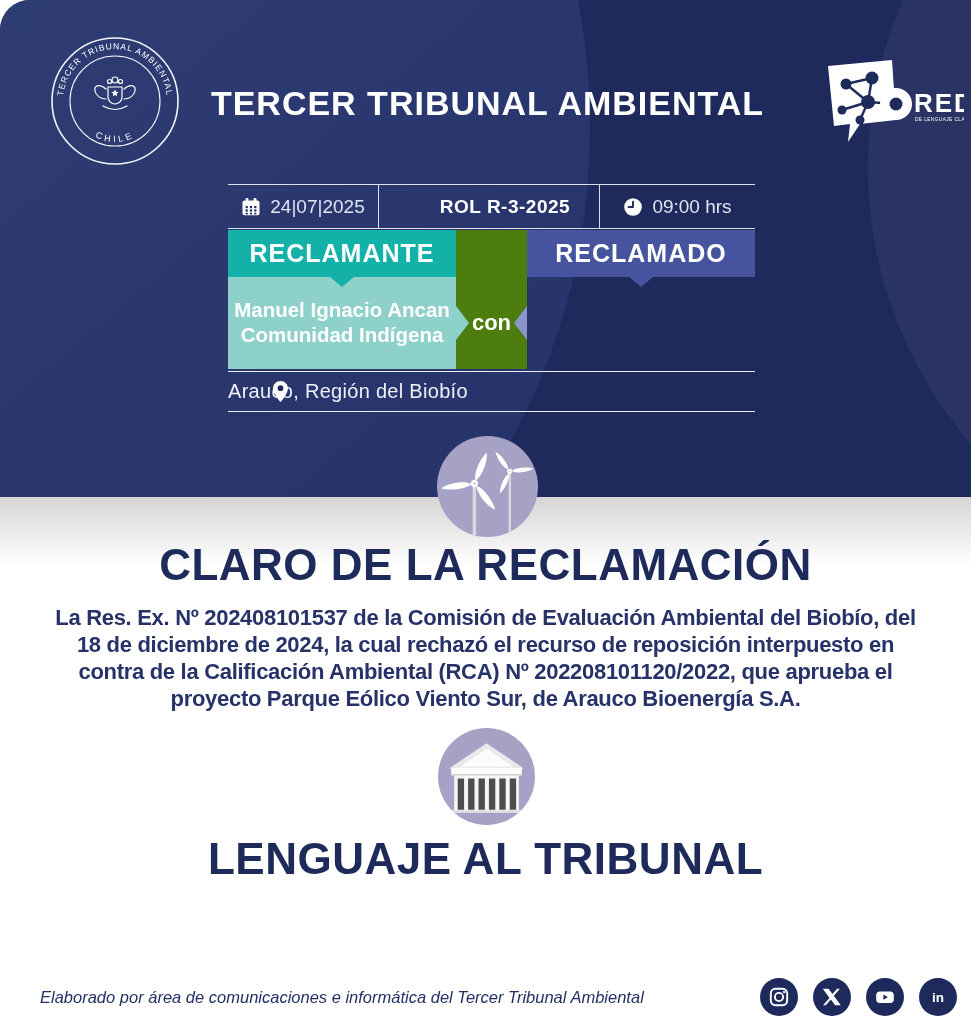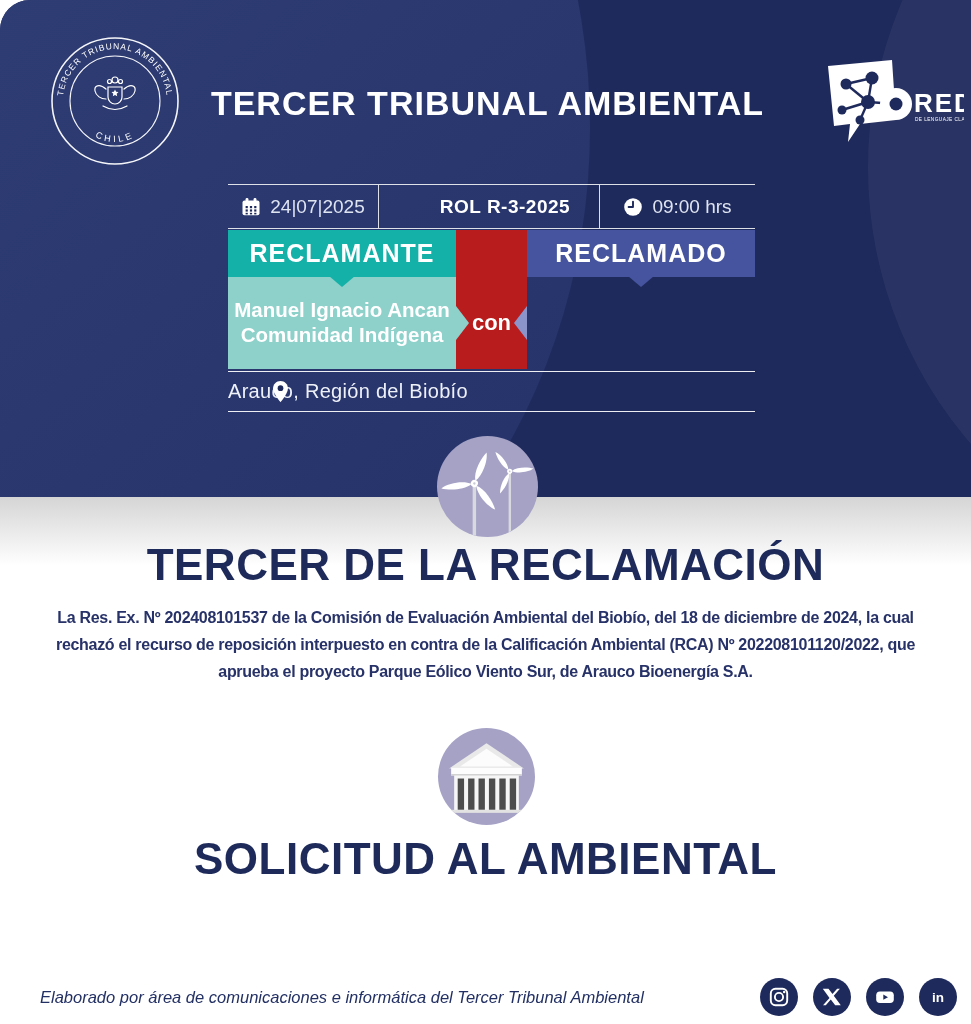--- a/index.html
+++ b/index.html
@@ -37,21 +37,21 @@
   .hdr-teal{background:#13b1a7;}
   .hdr-indigo{background:#46549f;}
   .notch{position:absolute;left:50%;bottom:-10px;transform:translateX(-50%);width:0;height:0;
         border-left:13px solid transparent;border-right:13px solid transparent;}
   .notch-teal{border-top:11px solid #13b1a7;}
   .notch-indigo{border-top:11px solid #46549f;}
   .party-body{flex:1;display:flex;flex-direction:column;align-items:center;justify-content:center;
         color:#fff;font-weight:700;font-size:20.5px;line-height:1.2;text-align:center;}
   .bdy-teal{background:#8ed0ca;}
   .bdy-indigo{background:#8c95cb;}
-  .connector{width:71px;position:relative;background:#b91c1c;display:flex;align-items:center;
+  .connector{width:71px;position:relative;background:#4d7c0f;display:flex;align-items:center;
         justify-content:center;padding-top:47px;box-sizing:border-box;color:#fff;font-weight:700;
         font-size:22px;}
   .arrow-right{position:absolute;left:0;top:76px;width:0;height:0;border-top:17px solid transparent;
         border-bottom:17px solid transparent;border-left:13px solid #8ed0ca;}
   .arrow-left{position:absolute;right:0;top:76px;width:0;height:0;border-top:17px solid transparent;
         border-bottom:17px solid transparent;border-right:13px solid #8c95cb;}
 
   
   .location{position:absolute;left:228px;top:371px;width:527px;height:41px;
         border-top:1.4px solid rgba(255,255,255,.92);border-bottom:1.4px solid rgba(255,255,255,.92);
@@ -66,21 +66,21 @@
         justify-content:center;overflow:hidden;}
 
   .gray-fade{position:absolute;left:0;top:497px;width:971px;height:88px;
         background:linear-gradient(#d5d5d5,#ffffff 78%);}
 
   .section-title{position:absolute;left:0;width:971px;text-align:center;color:#1d2a5a;
         font-weight:700;letter-spacing:.5px;font-size:44px;}
   .title-origin{top:540px;}
   .title-request{top:834px;}
   .section-body{position:absolute;text-align:center;color:#273268;font-weight:700;
-        font-size:16px;line-height:27px;letter-spacing:-0.3px;}
+        font-size:22px;line-height:27px;letter-spacing:-0.3px;}
   .body-origin{left:43px;top:604px;width:885px;}
   .body-request{left:62px;top:886px;width:847px;}
 
   
   .credit{position:absolute;left:40px;top:988px;font-style:italic;font-size:16.5px;color:#223064;}
   .social{position:absolute;right:14px;top:978px;display:flex;gap:15px;}
   .sicon{width:38px;height:38px;border-radius:50%;background:#1e2a5c;display:flex;
         align-items:center;justify-content:center;}
 </style>
 </head>
@@ -229,21 +229,21 @@
           <use href="#blade"></use>
             <use href="#blade" transform="rotate(120)"></use>
             <use href="#blade" transform="rotate(240)"></use>
           <circle r="3.6" fill="#fff"></circle>
             <circle r="1.2" fill="#c9c9d6"></circle>
         </g>
       </g>
     </svg>
   </div>
 
-  <div class="section-title title-origin">TERCER DE LA RECLAMACIÓN</div>
+  <div class="section-title title-origin">CLARO DE LA RECLAMACIÓN</div>
   <div class="section-body body-origin">La Res. Ex. Nº 202408101537 de la Comisión de Evaluación Ambiental del Biobío, del 18 de diciembre de 2024, la cual rechazó el recurso de reposición interpuesto en contra de la Calificación Ambiental (RCA) Nº 202208101120/2022, que aprueba el proyecto Parque Eólico Viento Sur, de Arauco Bioenergía S.A.</div>
 
   <div class="badge badge-building">
     <svg width="97" height="97" viewBox="0 0 96 96">
       <rect x="16" y="46" width="64" height="36" fill="#f6f6f6"></rect>
       <polygon points="48,15 11,40 85,40" fill="#e9e9e9"></polygon>
       <polygon points="48,20.5 22,38 74,38" fill="#fcfcfc"></polygon>
       <rect x="13" y="39.5" width="70" height="7.5" fill="#fdfdfd"></rect>
       <rect x="13" y="45.6" width="70" height="1.4" fill="#cfcfcf"></rect>
       <g fill="#4d4d4d">
@@ -251,21 +251,21 @@
         <rect x="29.8" y="50" width="6.3" height="31"></rect>
         <rect x="40.1" y="50" width="6.3" height="31"></rect>
         <rect x="50.4" y="50" width="6.3" height="31"></rect>
         <rect x="60.7" y="50" width="6.3" height="31"></rect>
         <rect x="71" y="50" width="6.3" height="31"></rect>
       </g>
       <rect x="13" y="81" width="70" height="3" fill="#e2e2e2"></rect>
     </svg>
   </div>
 
-  <div class="section-title title-request">SOLICITUD AL AMBIENTAL</div>
+  <div class="section-title title-request">LENGUAJE AL TRIBUNAL</div>
 
   <div class="credit">Elaborado por área de comunicaciones e informática del Tercer Tribunal Ambiental</div>
   <div class="social">
     <div class="sicon">
       <svg width="22" height="22" viewBox="0 0 22 22">
         <rect x="2.8" y="2.8" width="16.4" height="16.4" rx="4.6" fill="none" stroke="#fff" stroke-width="1.9"></rect>
         <circle cx="11" cy="11" r="4.1" fill="none" stroke="#fff" stroke-width="1.9"></circle>
         <circle cx="16.2" cy="5.9" r="1.25" fill="#fff"></circle>
       </svg>
     </div>

